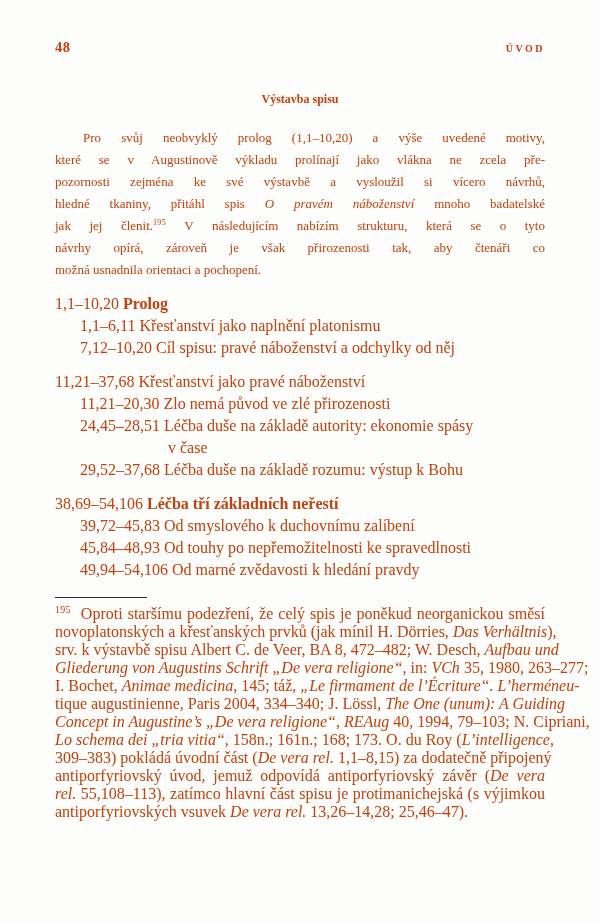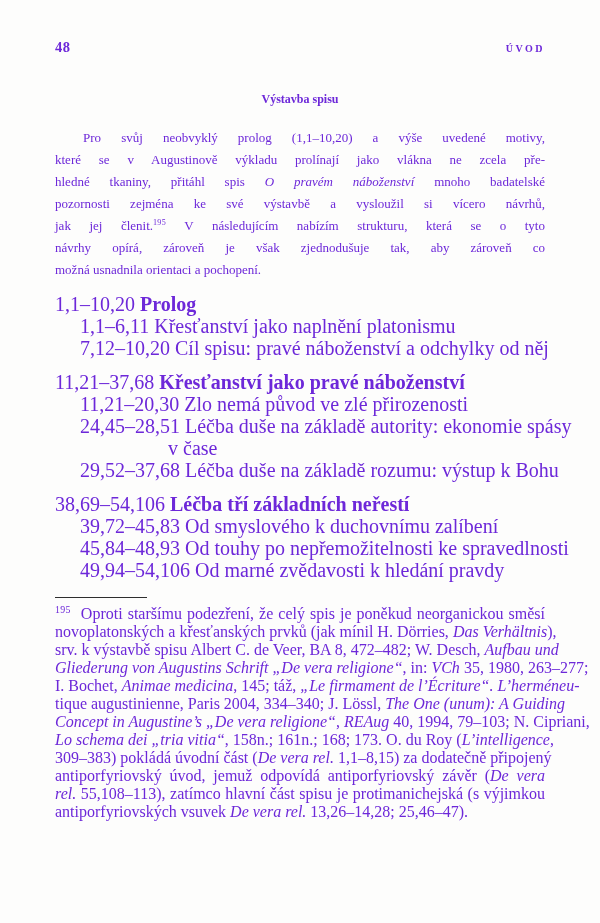--- a/index.html
+++ b/index.html
@@ -1,21 +1,21 @@
 <!DOCTYPE html>
 <html lang="cs"><head>
 <meta charset="utf-8">
 <style>
   html,body{margin:0;padding:0;background:#e8e8e8;}
   .page{
     position:relative;
     width:600px;height:923px;
     margin:0 auto;
     background:#fdfdfc;
-    color:#6d28d9;
+    color:#c2410c;
     font-family:"Liberation Serif","DejaVu Serif",serif;
     box-sizing:border-box;
     padding:38px 55px 0 55px;
     overflow:hidden;
   }
   .running-head{
     display:flex;justify-content:space-between;align-items:baseline;
     font-size:14.5px;line-height:18px;
   }
   .pagenum{font-weight:bold;letter-spacing:.5px;}
@@ -26,21 +26,21 @@
     font-size:12px;font-weight:bold;
     line-height:22px;
   }
   .intro{margin-top:17px;font-size:13px;line-height:22px;}
   .pline{
     text-align:justify;text-align-last:justify;
     white-space:nowrap;
   }
   .pline.first{padding-left:28px;}
   .pline.last{text-align-last:left;white-space:normal;}
-  .outline{font-size:20px;line-height:22px;}
+  .outline{font-size:16px;line-height:22px;}
   .ogroup{margin-top:12px;}
   .orow{white-space:nowrap;}
   .lvl2{padding-left:25px;}
   .lvl3{padding-left:113px;}
   .fnrule{
     width:92px;height:0;
     border-top:1px solid #2e2e2e;
     margin:16px 0 7px 0;
   }
   .footnote{font-size:16px;line-height:18px;}
@@ -56,37 +56,37 @@
   <div class="running-head">
     <span class="pagenum">48</span>
     <span class="runtitle">ÚVOD</span>
   </div>
 
   <h1 class="section-heading">Výstavba spisu</h1>
 
   <div class="intro">
     <div class="pline first"><span>Pro svůj neobvyklý prolog (1,1–10,20) a výše uvedené motivy,</span></div>
     <div class="pline"><span>které se v Augustinově výkladu prolínají jako vlákna ne zcela pře-</span></div>
+    <div class="pline"><span>pozornosti zejména ke své výstavbě a vysloužil si vícero návrhů,</span></div>
     <div class="pline"><span>hledné tkaniny, přitáhl spis </span><span style="font-style: italic;">O pravém náboženství</span><span> mnoho badatelské</span></div>
-    <div class="pline"><span>pozornosti zejména ke své výstavbě a vysloužil si vícero návrhů,</span></div>
     <div class="pline"><span>jak jej členit.</span><sup>195</sup><span> V následujícím nabízím strukturu, která se o tyto</span></div>
-    <div class="pline"><span>návrhy opírá, zároveň je však zjednodušuje tak, aby zároveň co</span></div>
+    <div class="pline"><span>návrhy opírá, zároveň je však přirozenosti tak, aby čtenáři co</span></div>
     <div class="pline last"><span>možná usnadnila orientaci a pochopení.</span></div>
   </div>
 
   <div class="outline">
 
     <div class="ogroup">
       <div class="orow lvl1"><span>1,1–10,20 </span><span style="font-weight: bold;">Prolog</span></div>
       <div class="orow lvl2"><span>1,1–6,11 Křesťanství jako naplnění platonismu</span></div>
       <div class="orow lvl2"><span>7,12–10,20 Cíl spisu: pravé náboženství a odchylky od něj</span></div>
     </div>
 
     <div class="ogroup">
-      <div class="orow lvl1"><span>11,21–37,68 </span><span style="font-weight: bold;">Křesťanství jako pravé náboženství</span></div>
+      <div class="orow lvl1"><span>11,21–37,68 </span><span style="font-weight: normal;">Křesťanství jako pravé náboženství</span></div>
       <div class="orow lvl2"><span>11,21–20,30 Zlo nemá původ ve zlé přirozenosti</span></div>
       <div class="orow lvl2"><span>24,45–28,51 Léčba duše na základě autority: ekonomie spásy</span></div>
       <div class="orow lvl3"><span>v čase</span></div>
       <div class="orow lvl2"><span>29,52–37,68 Léčba duše na základě rozumu: výstup k Bohu</span></div>
     </div>
 
     <div class="ogroup">
       <div class="orow lvl1"><span>38,69–54,106 </span><span style="font-weight: bold;">Léčba tří základních neřestí</span></div>
       <div class="orow lvl2"><span>39,72–45,83 Od smyslového k duchovnímu zalíbení</span></div>
       <div class="orow lvl2"><span>45,84–48,93 Od touhy po nepřemožitelnosti ke spravedlnosti</span></div>

